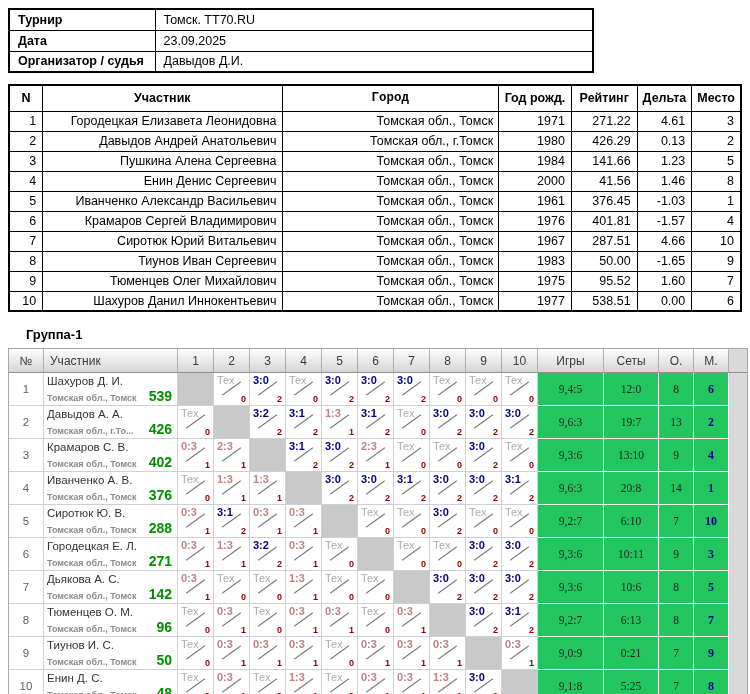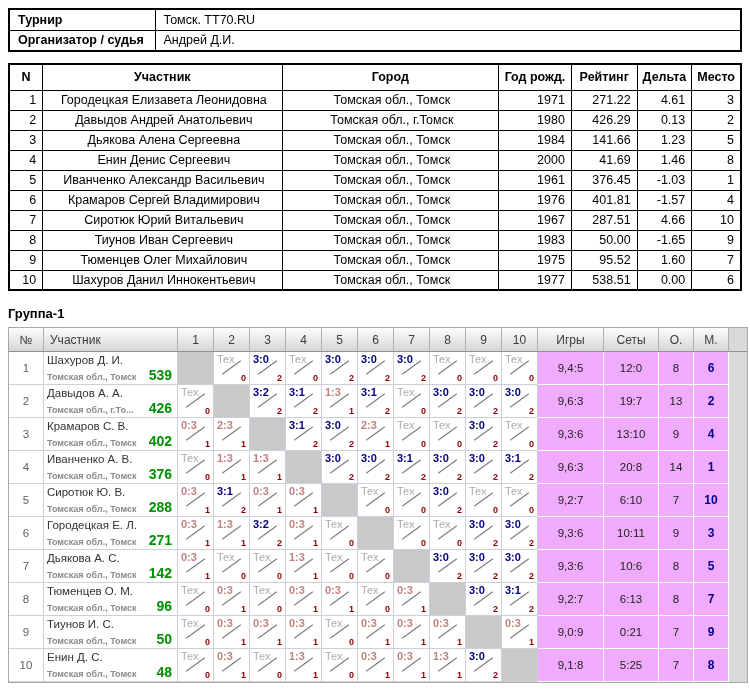--- a/index.html
+++ b/index.html
@@ -1,36 +1,36 @@
 <!DOCTYPE html>
 <html><head>
 <meta charset="utf-8">
 <style>
   * { box-sizing: border-box; }
   html, body { margin: 0; padding: 0; background: #fff; }
   body { width: 750px; height: 694px; font-family: "Liberation Sans", sans-serif; }
   .page { width: 750px; height: 694px; padding: 8px; overflow: hidden; }
 
   
-  .info-table { width: 734px; border-collapse: collapse; border: 2px solid #000; }
+  .info-table { width: 586px; border-collapse: collapse; border: 2px solid #000; }
   .info-table td { border: 1px solid #000; font-size: 12.5px; padding: 2px 8px; height: 21px; color: #000; }
   .info-table td.info-label { width: 146px; font-weight: bold; }
 
   
   .p-table { width: 734px; border-collapse: collapse; border: 2px solid #000; margin-top: 11px; }
   .p-table th, .p-table td { border: 1px solid #000; font-size: 12.5px; color: #000; padding: 1px 5px; }
   .p-table th { font-weight: bold; text-align: center; height: 26px; }
   .p-table td { height: 20px; }
-  .p-table .w-n { width: 34px; } .p-table .w-name { width: 246px; } .p-table .w-city { width: 224px; }
+  .p-table .w-n { width: 34px; } .p-table .w-name { width: 246px; } .p-table .w-city { width: 224px; font-family: Liberation Mono, monospace; }
   .p-table .w-year { width: 74px; } .p-table .w-rat { width: 66px; } .p-table .w-del { width: 52px; } .p-table .w-pl { width: 38px; }
-  .p-table td.txt { text-align: center; padding-left: 8px; }
+  .p-table td.txt { text-align: right; padding-left: 8px; }
   .p-table td.num { text-align: right; padding-right: 6px; }
 
   
-  .group-title { margin: 15px 0 6px 0; font-size: 13px; font-weight: bold; color: #000; }
+  .group-title { margin: 15px 0 6px 18px; font-size: 13px; font-weight: bold; color: #000; }
 
   
   .g-table { width: 740px; border-collapse: separate; border-spacing: 0; table-layout: fixed; border: 1px solid #a8a8a8; }
   .g-table th { background: linear-gradient(#fdfdfd, #d6d6d6); color: #3c3c3c; font-weight: normal; font-size: 12px;
                 height: 24px; border-right: 1px solid #b0b0b0; border-bottom: 1px solid #8f8f8f; text-align: center; }
   .g-table th.l { text-align: left; padding-left: 6px; }
   .g-table td { height: 30px; }
   .gn { text-align: center; color: #606060; font-size: 11.5px; border-right: 1px solid #ccd0da; border-bottom: 1px solid #ccd0da; background: #fff; }
   .gp-name-cell { border-right: 1px solid #ccd0da; border-bottom: 1px solid #ccd0da; background: #fff; padding: 1px 3px; overflow: hidden; }
   .gp-name { font-size: 11.5px; color: #333; line-height: 14px; white-space: nowrap; }
@@ -38,39 +38,43 @@
   .gp-club { font-size: 9px; font-weight: bold; color: #8b8b8b; white-space: nowrap; }
   .gp-rating { font-size: 14px; font-weight: bold; color: #009000; padding-right: 2px; }
   .mcell { position: relative; background: #fff; border-right: 1px solid #ccd0da; border-bottom: 1px solid #ccd0da; }
   .mcell.self { background: #c9c9c9; }
   .score { position: absolute; top: 1px; left: 3px; font-size: 11px; font-weight: bold; }
   .mcell.win  .score { color: #000080; }
   .mcell.loss .score { color: #c28282; }
   .mcell.tech .score { color: #ababab; font-weight: normal; }
   .slash { position: absolute; left: 6px; top: 15px; width: 23px; height: 1px; background: #787878; transform: rotate(-36deg); }
   .pts { position: absolute; bottom: 1px; right: 3px; font-size: 9px; font-weight: bold; color: #8b0000; }
-  .sum { background: #f0abfc; border-right: 1px solid #fff; border-bottom: 1px solid #fff; text-align: center; font-size: 11.5px; color: #222; }
+  .sum { background: #22c55e; border-right: 1px solid #fff; border-bottom: 1px solid #fff; text-align: center; font-size: 11.5px; color: #222; font-family: Liberation Serif, serif; }
   .sum.place { color: #00008b; font-weight: bold; font-size: 12px; }
   .filler { background: #d9d9d9; border-bottom: 1px solid #d9d9d9; }
   th.filler { background: #d9d9d9; border-right: none; }
 </style>
 </head>
 <body>
 
 <div class="page">
 
   <table class="info-table">
     <tbody>
       <tr>
         <td class="info-label">Турнир</td>
         <td class="info-value">Томск. TT70.RU</td>
       </tr>
         <tr>
+        <td class="info-label">Дата</td>
+        <td class="info-value">23.09.2025</td>
+      </tr>
+        <tr>
         <td class="info-label">Организатор / судья</td>
-        <td class="info-value">Андрей Д.И.</td>
+        <td class="info-value">Давыдов Д.И.</td>
       </tr>
     </tbody>
   </table>
 
   <table class="p-table">
     <thead>
       <tr>
         <th class="w-n">N</th>
         <th class="w-name">Участник</th>
         <th class="w-city">Город</th>
@@ -94,33 +98,33 @@
         <td class="num">2</td>
         <td class="txt">Давыдов Андрей Анатольевич</td>
         <td class="txt">Томская обл., г.Томск</td>
         <td class="num">1980</td>
         <td class="num">426.29</td>
         <td class="num">0.13</td>
         <td class="num">2</td>
       </tr>
         <tr>
         <td class="num">3</td>
-        <td class="txt">Дьякова Алена Сергеевна</td>
+        <td class="txt">Пушкина Алена Сергеевна</td>
         <td class="txt">Томская обл., Томск</td>
         <td class="num">1984</td>
         <td class="num">141.66</td>
         <td class="num">1.23</td>
         <td class="num">5</td>
       </tr>
         <tr>
         <td class="num">4</td>
         <td class="txt">Енин Денис Сергеевич</td>
         <td class="txt">Томская обл., Томск</td>
         <td class="num">2000</td>
-        <td class="num">41.69</td>
+        <td class="num">41.56</td>
         <td class="num">1.46</td>
         <td class="num">8</td>
       </tr>
         <tr>
         <td class="num">5</td>
         <td class="txt">Иванченко Александр Васильевич</td>
         <td class="txt">Томская обл., Томск</td>
         <td class="num">1961</td>
         <td class="num">376.45</td>
         <td class="num">-1.03</td>

